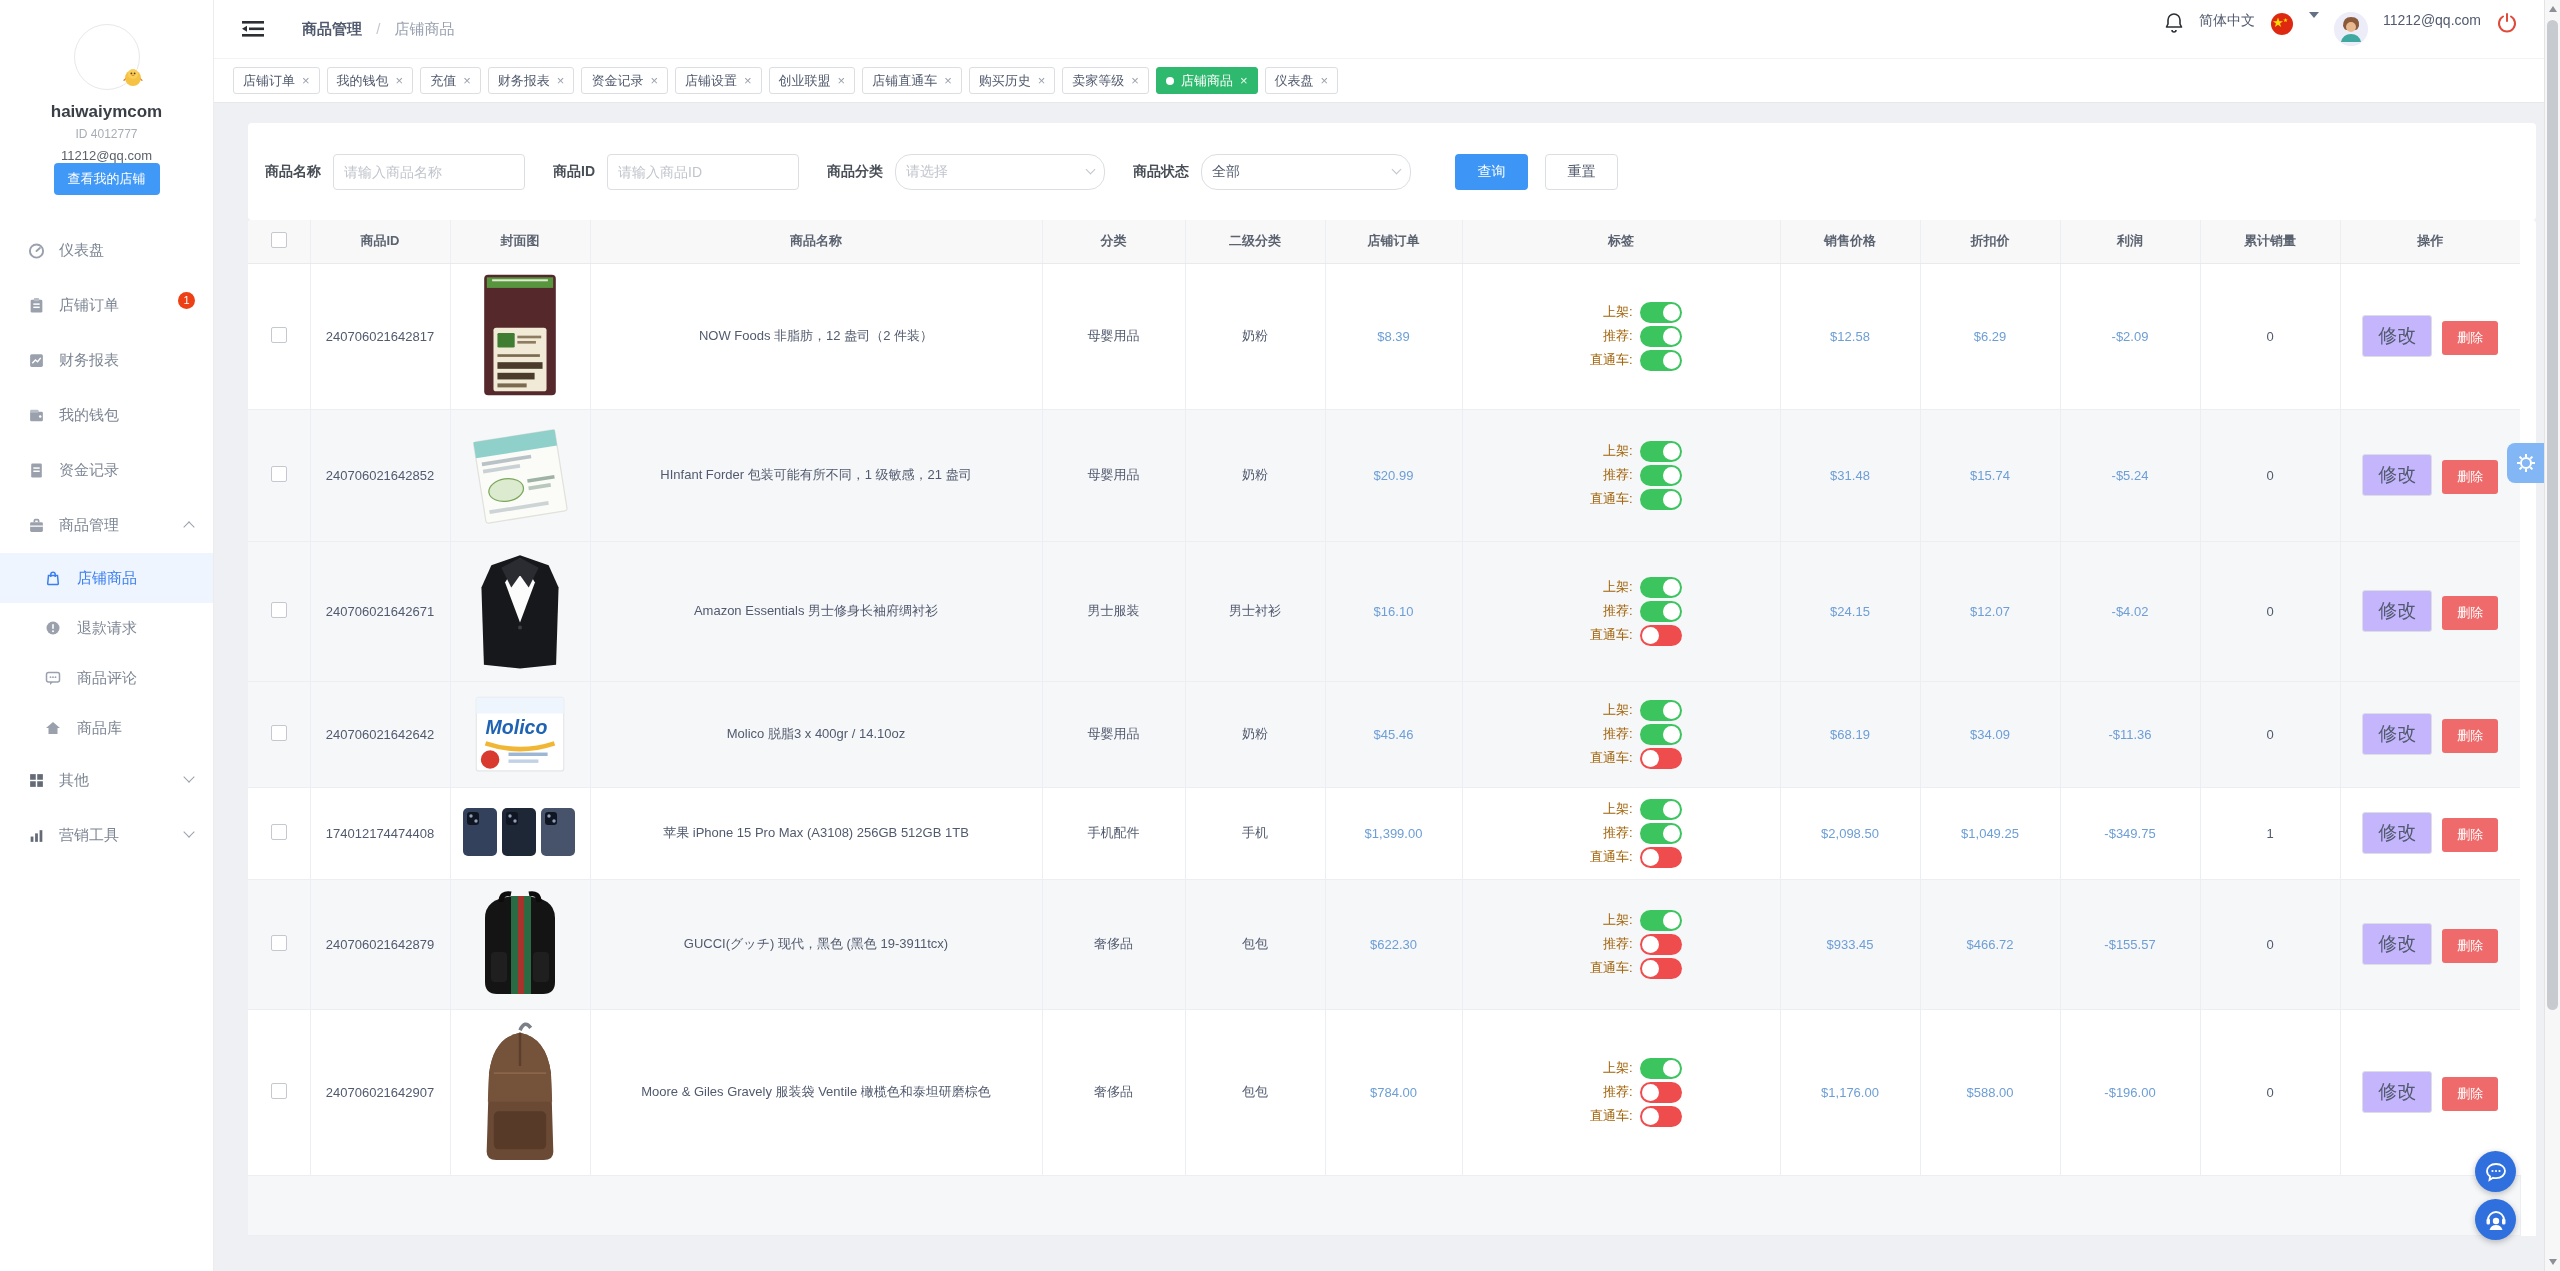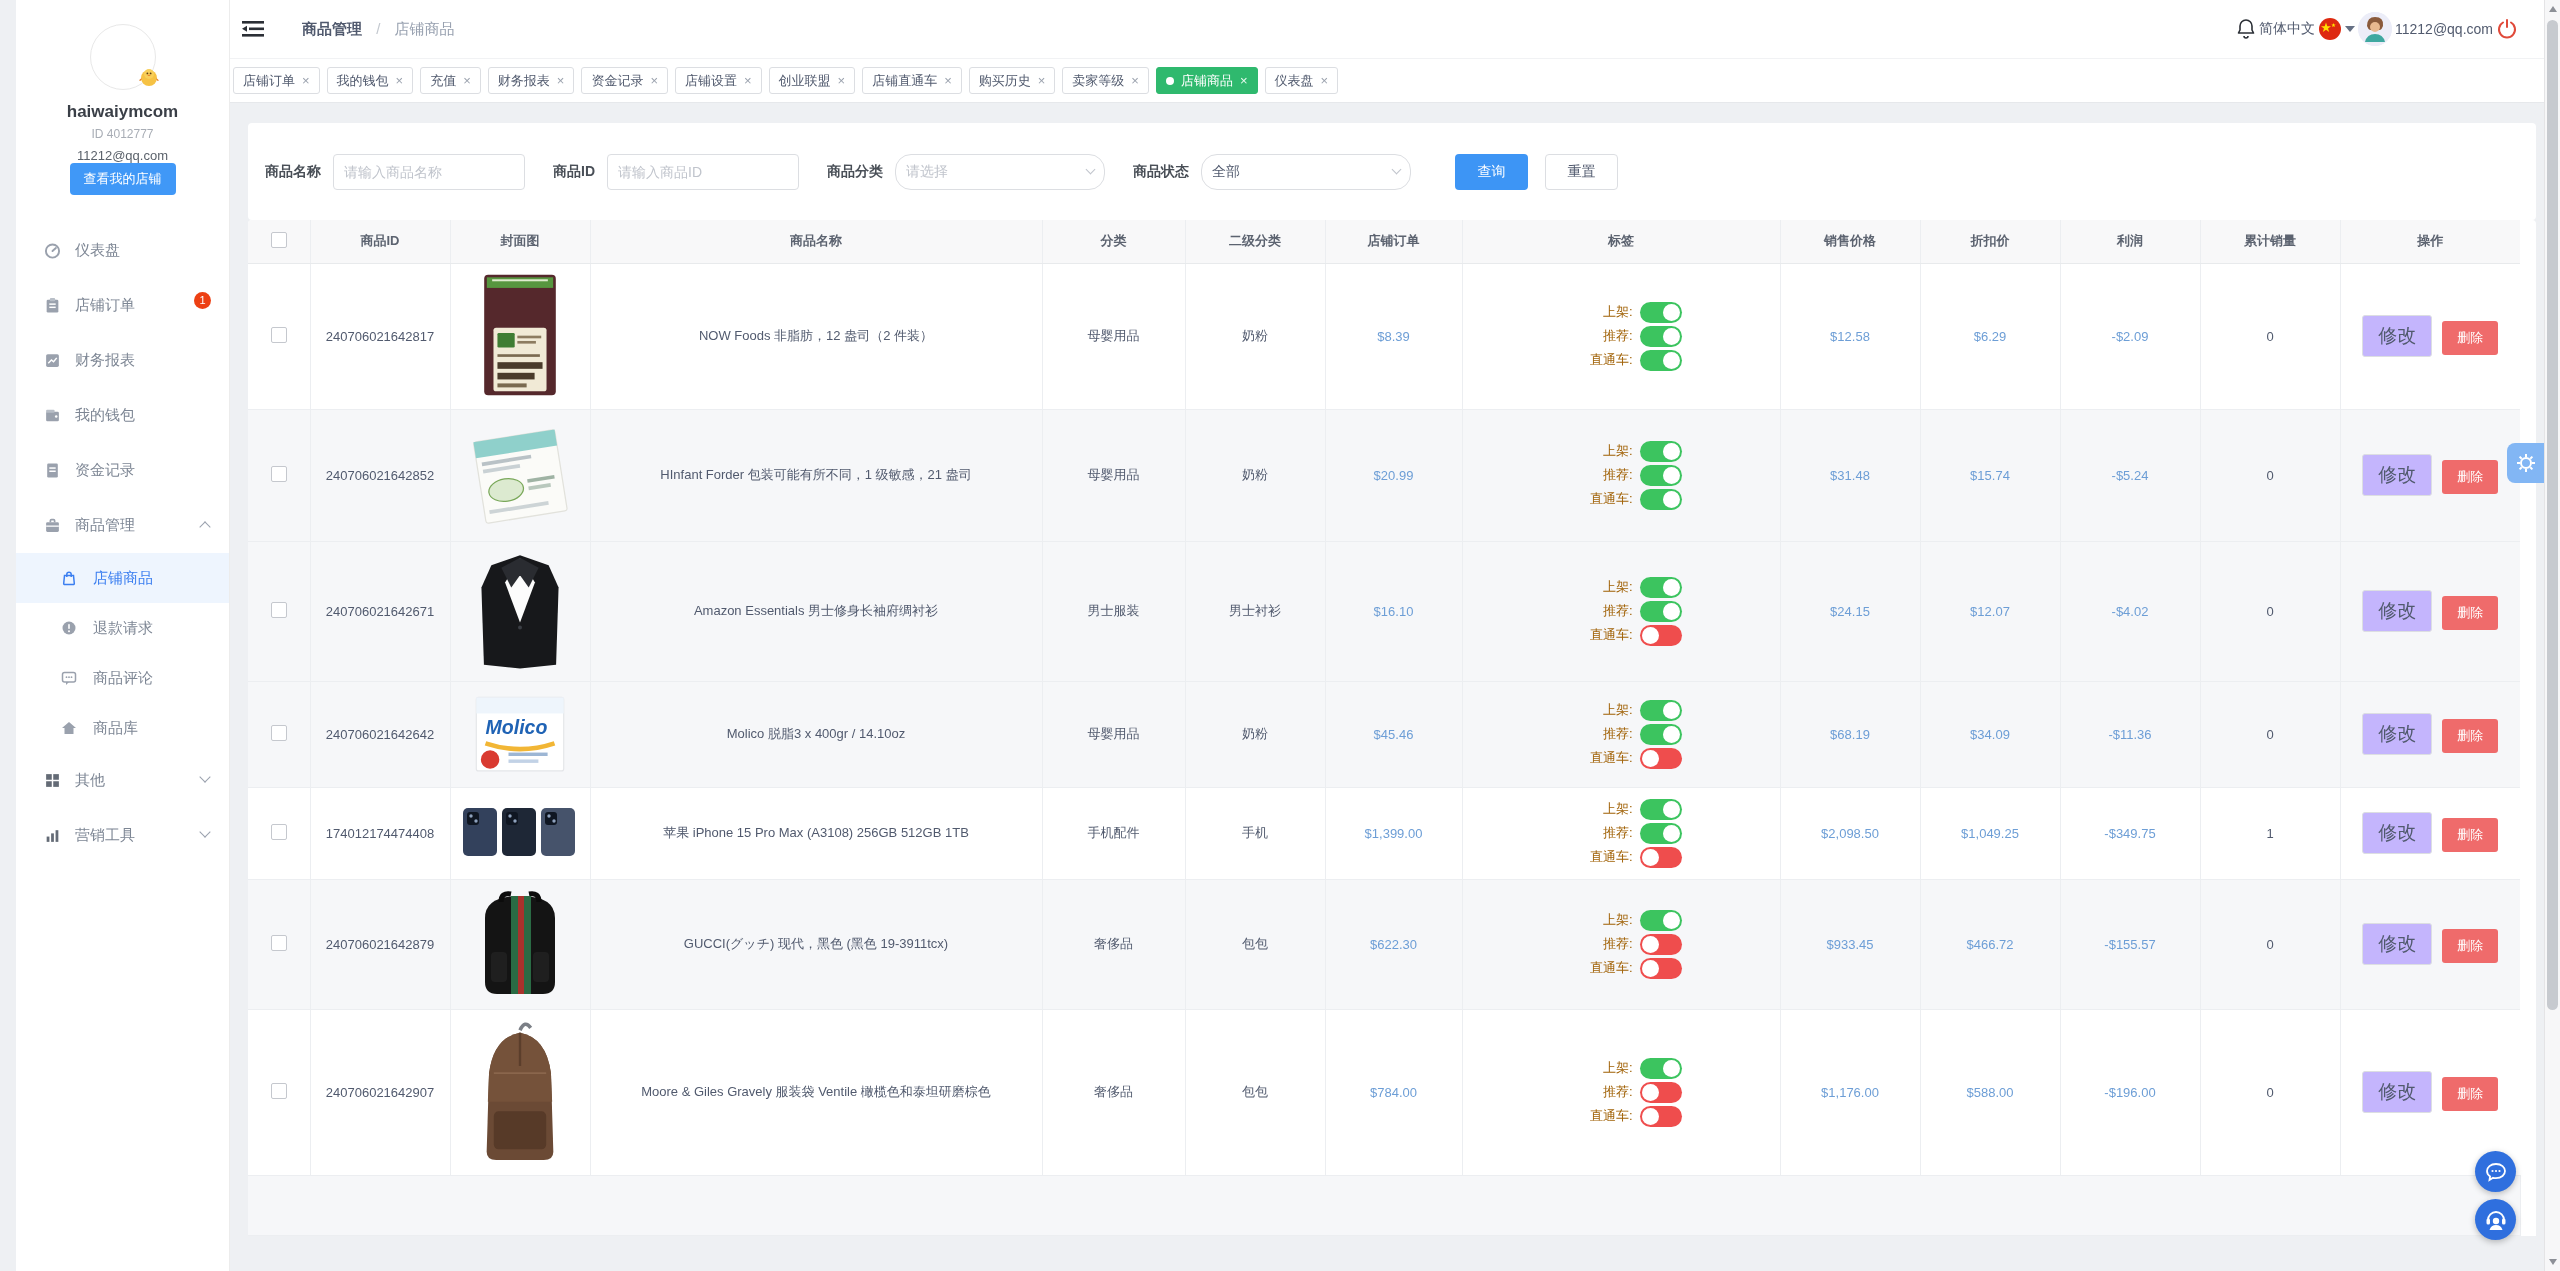--- a/index.html
+++ b/index.html
@@ -1,20 +1,20 @@
 <!DOCTYPE html>
 <html><head>
 <meta charset="utf-8">
 <style>
   * { margin:0; padding:0; box-sizing:border-box; }
   html,body { width:2560px; height:1271px; overflow:hidden; }
   body { font-family:"Liberation Sans","DejaVu Sans",sans-serif; background:#eef0f3; color:#515a6e; position:relative; }
 
   
-  .sidebar { position:absolute; left:16px; top:0; bottom:0; width:214px; background:#fff; border-right:1px solid #ececec; z-index:5; }
+  .sidebar { position:absolute; left:0; top:0; bottom:0; width:214px; background:#fff; border-right:1px solid #ececec; z-index:5; }
   .profile { text-align:center; padding-top:24px; }
   .avatar-wrap { position:relative; width:66px; height:66px; margin:0 auto; }
   .avatar-circle { width:66px; height:66px; border-radius:50%; border:1px solid #e8e8e8; background:#fff; }
   .chick { position:absolute; right:-4px; bottom:-2px; }
   .p-name { margin-top:12px; font-size:17px; font-weight:bold; color:#3a3f47; }
   .p-id { margin-top:5px; font-size:12px; color:#a8adb5; }
   .p-email { margin-top:7px; font-size:13px; color:#5b626b; }
   .shop-btn { display:inline-block; background:#4098f7; color:#fff; font-size:13px; padding:7px 14px; border-radius:4px; border:none; cursor:pointer; }
   .menu { margin-top:28px; }
   .m-item { display:flex; align-items:center; height:55px; padding-left:28px; font-size:15px; color:#7d8694; position:relative; cursor:pointer; }
@@ -28,21 +28,21 @@
   .chev.up { transform:rotate(-135deg); top:25px; }
 
   
   .main { margin-left:214px; }
   .topbar { height:58px; background:#fff; display:flex; align-items:center; padding:0 20px 0 28px; }
   .crumb { margin-left:38px; font-size:15px; }
   .crumb .c1 { color:#515a6e; font-weight:bold; }
   .crumb .sep { color:#c3c8cf; margin:0 10px; }
   .crumb .c2 { color:#97a0af; }
   .tb-spacer { flex:1; }
-  .tb-right { display:flex; align-items:center; gap:3px; padding-right:22px; }
+  .tb-right { display:flex; align-items:flex-start; gap:15px; padding-right:22px; }
   .lang { font-size:14px; color:#515a6e; }
   .caret { width:0; height:0; border-left:5px solid transparent; border-right:5px solid transparent; border-top:6px solid #657084; }
   .user-avatar { width:34px; height:34px; border-radius:50%; background:#ecedf8; overflow:hidden; }
   .tb-email { font-size:14px; color:#515a6e; }
 
   .tabsbar { height:45px; background:#fff; border-top:1px solid #f1f2f4; border-bottom:1px solid #e6e8eb; display:flex; align-items:center; gap:7px; padding:0 19px; }
   .tab { display:inline-flex; align-items:center; height:27px; padding:0 9px; background:#fff; border:1px solid #dcdee2; border-radius:3px; font-size:13px; color:#515a6e; cursor:pointer; }
   .tab .x { margin-left:7px; color:#9aa1ad; font-size:13px; }
   .tab.active { background:#2fb96e; border-color:#2fb96e; color:#fff; }
   .tab.active .x { color:#eafaf0; }

